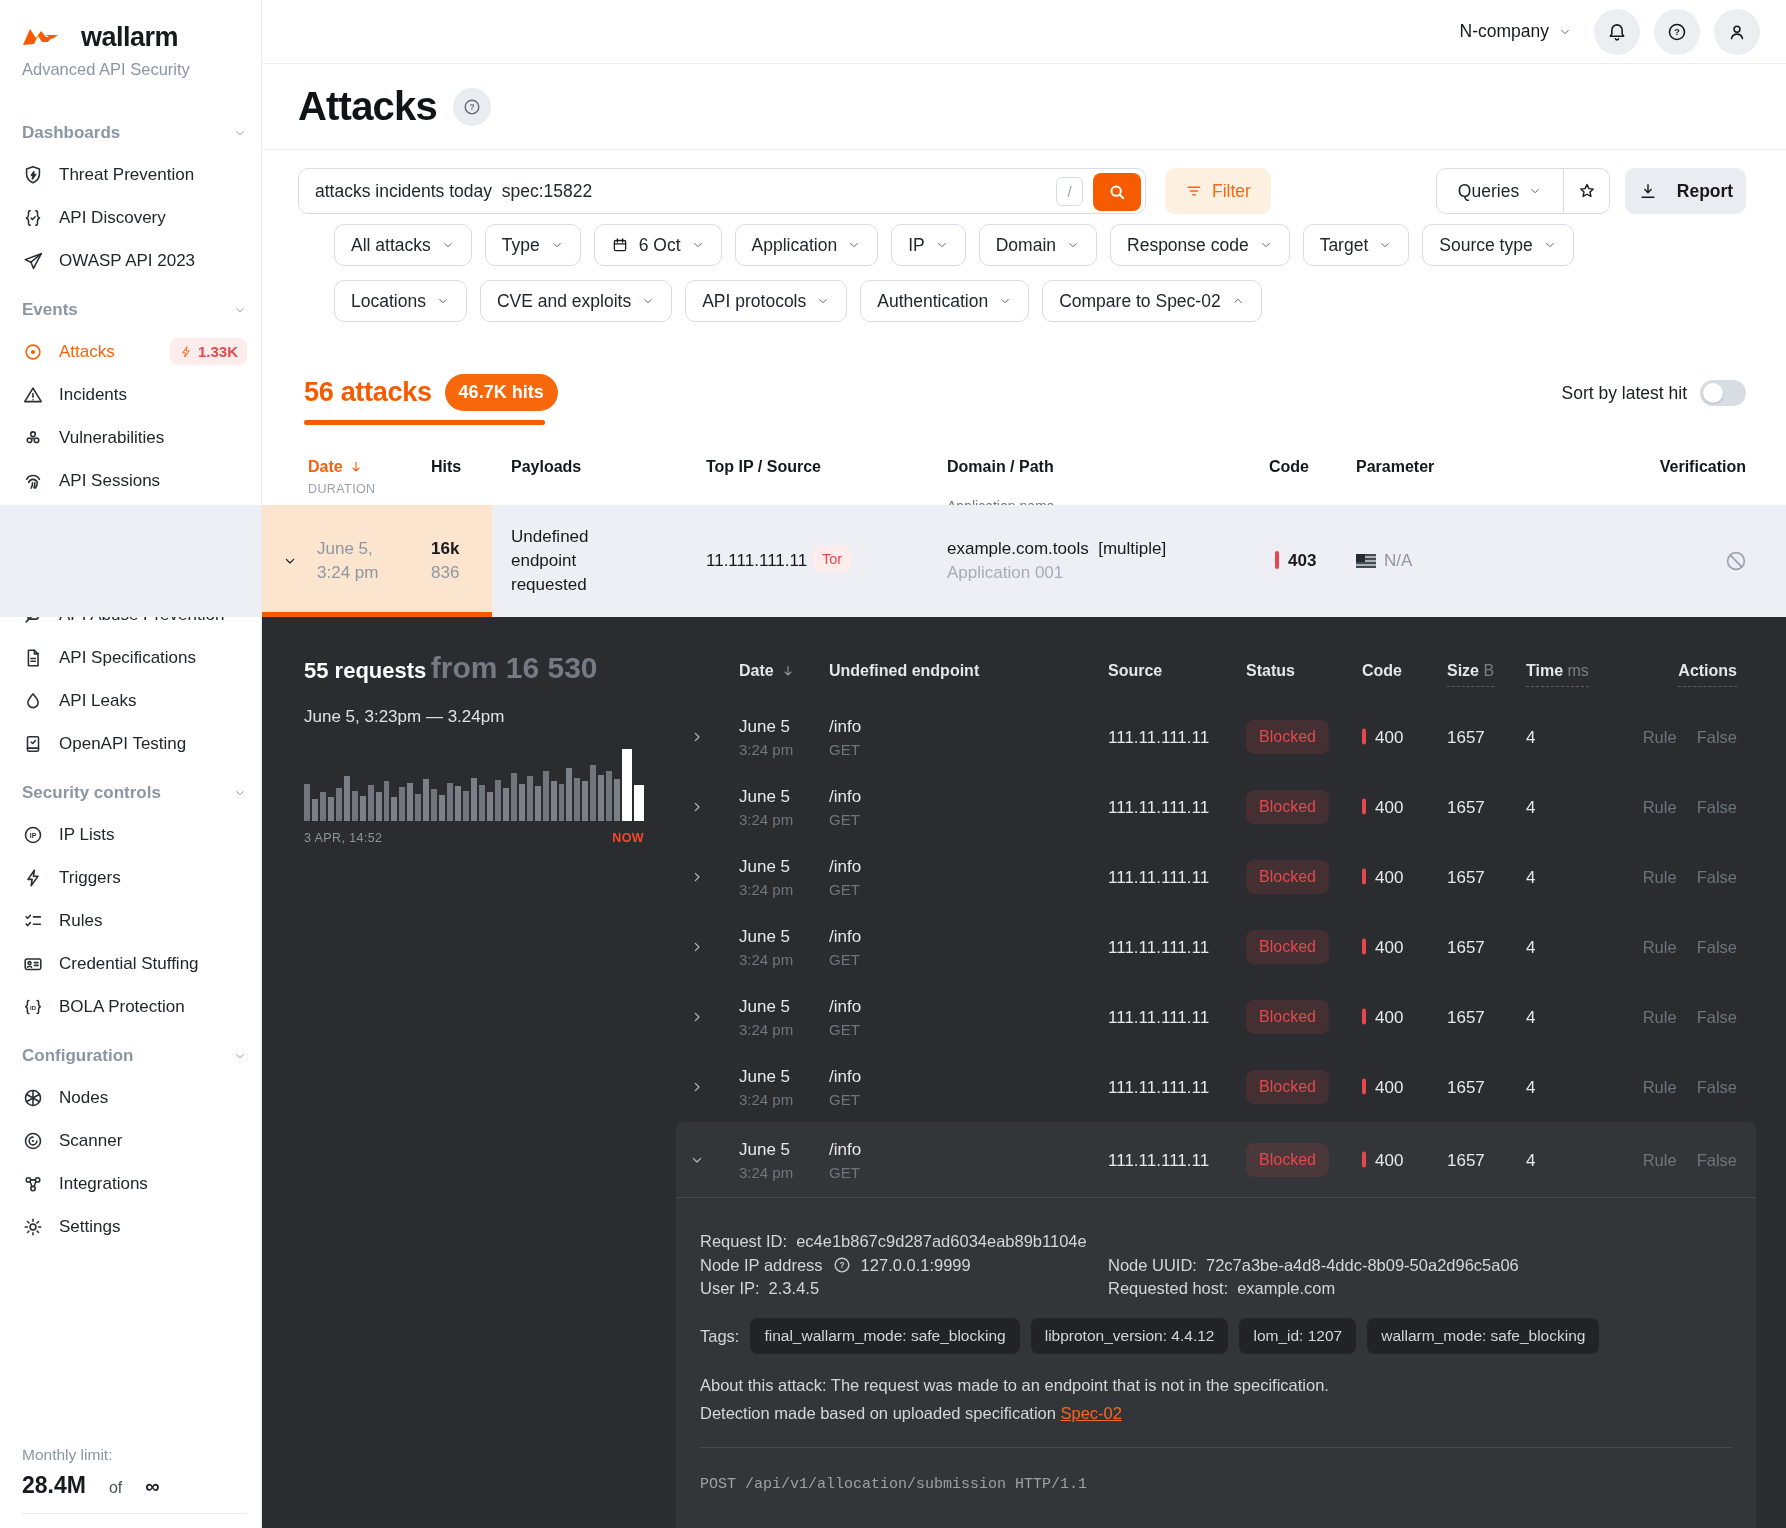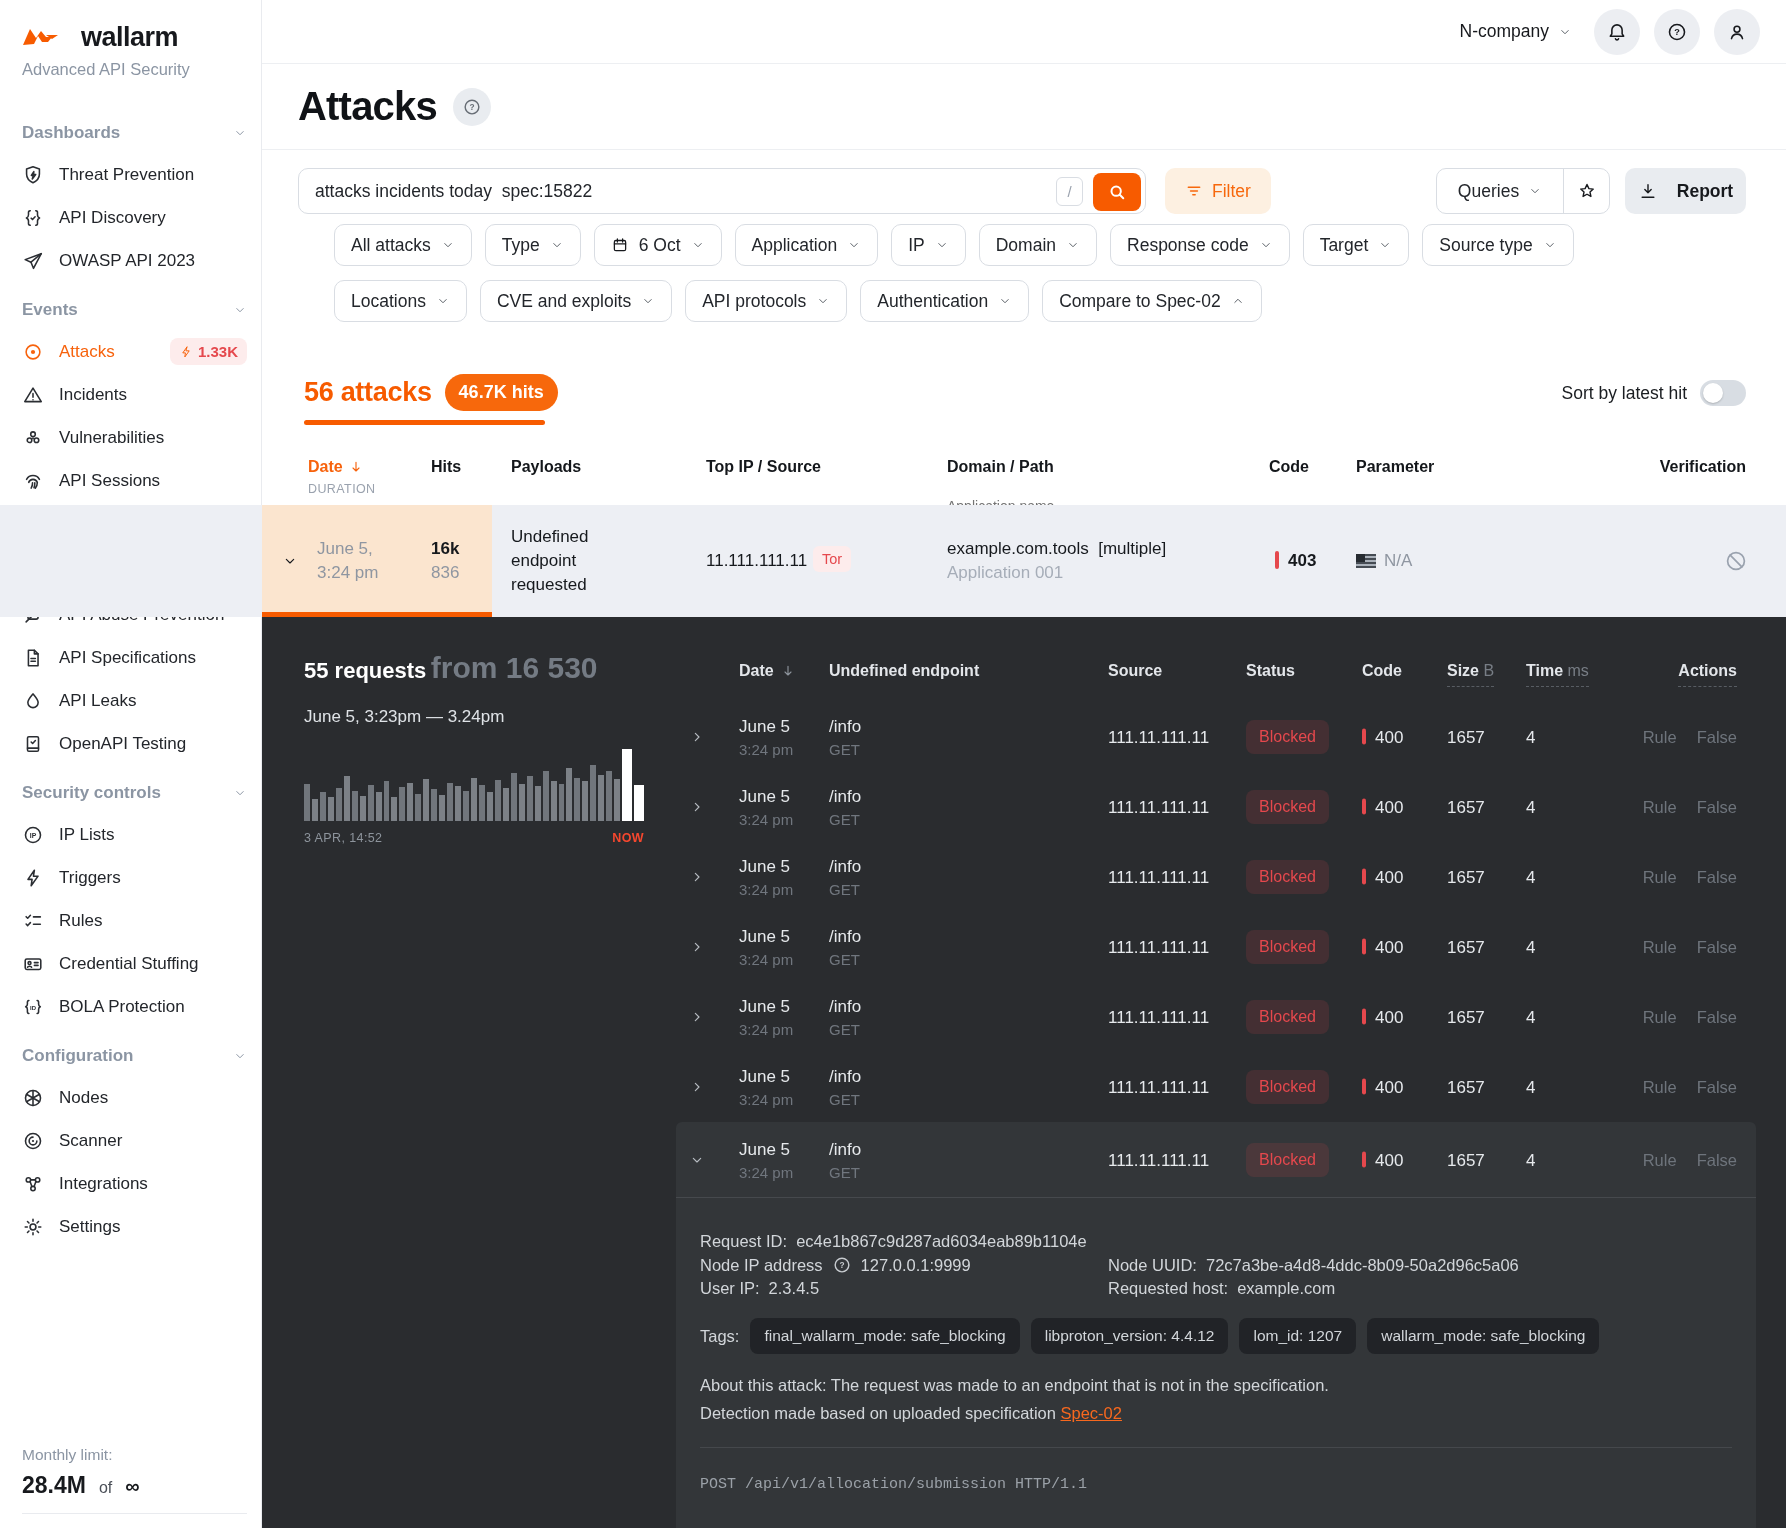--- a/index.html
+++ b/index.html
@@ -25,21 +25,21 @@
   .sb-head-label { font-size:17px; font-weight:700; color:#8b95a3; }
   .sb-chev { color:#8b95a3; }
   .sb-item { display:flex; align-items:center; gap:15px; height:43px; color:#23262b; cursor:pointer; }
   .sb-item .ic { color:#2b2e33; }
   .sb-item-label { font-size:17px; font-weight:500; color:#23262b; }
   .sb-item.active .ic, .sb-item.active .sb-item-label { color:#f7620c; }
   .sb-badge { margin-left:auto; display:inline-flex; align-items:center; gap:5px; background:#fdecec; border-radius:8px; padding:5px 9px; font-size:15px; font-weight:700; color:#e5484d; }
   .sb-badge .ic { color:#e5484d; }
   #sb-bottom { margin-top:auto; padding-bottom:4px; }
   .limit-label { font-size:15.5px; color:#8b95a3; }
-  .limit-value { margin-top:8px; font-size:23px; font-weight:800; color:#17191d; display:flex; align-items:baseline; gap:13px; }
+  .limit-value { margin-top:8px; font-size:23px; font-weight:800; color:#17191d; display:flex; align-items:baseline; gap:23px; }
   .limit-of { font-size:16px; font-weight:400; color:#4b5058; }
   .limit-inf { font-size:20px; font-weight:800; color:#17191d; }
   #sb-divider { border-top:1px solid #e9ebef; margin-top:14px; }
 
   
   #topbar { position:absolute; left:262px; right:0; top:0; height:64px; border-bottom:1px solid #edeff2; display:flex; align-items:center; justify-content:flex-end; gap:14px; padding-right:26px; background:#fff; }
   .company { display:flex; align-items:center; gap:9px; font-size:17.5px; font-weight:500; color:#17191d; cursor:pointer; margin-right:8px; }
   .company .ic { color:#595f66; }
   .circle-btn { width:46px; height:46px; border-radius:50%; background:#eceef2; display:flex; align-items:center; justify-content:center; color:#17191d; cursor:pointer; }
 

